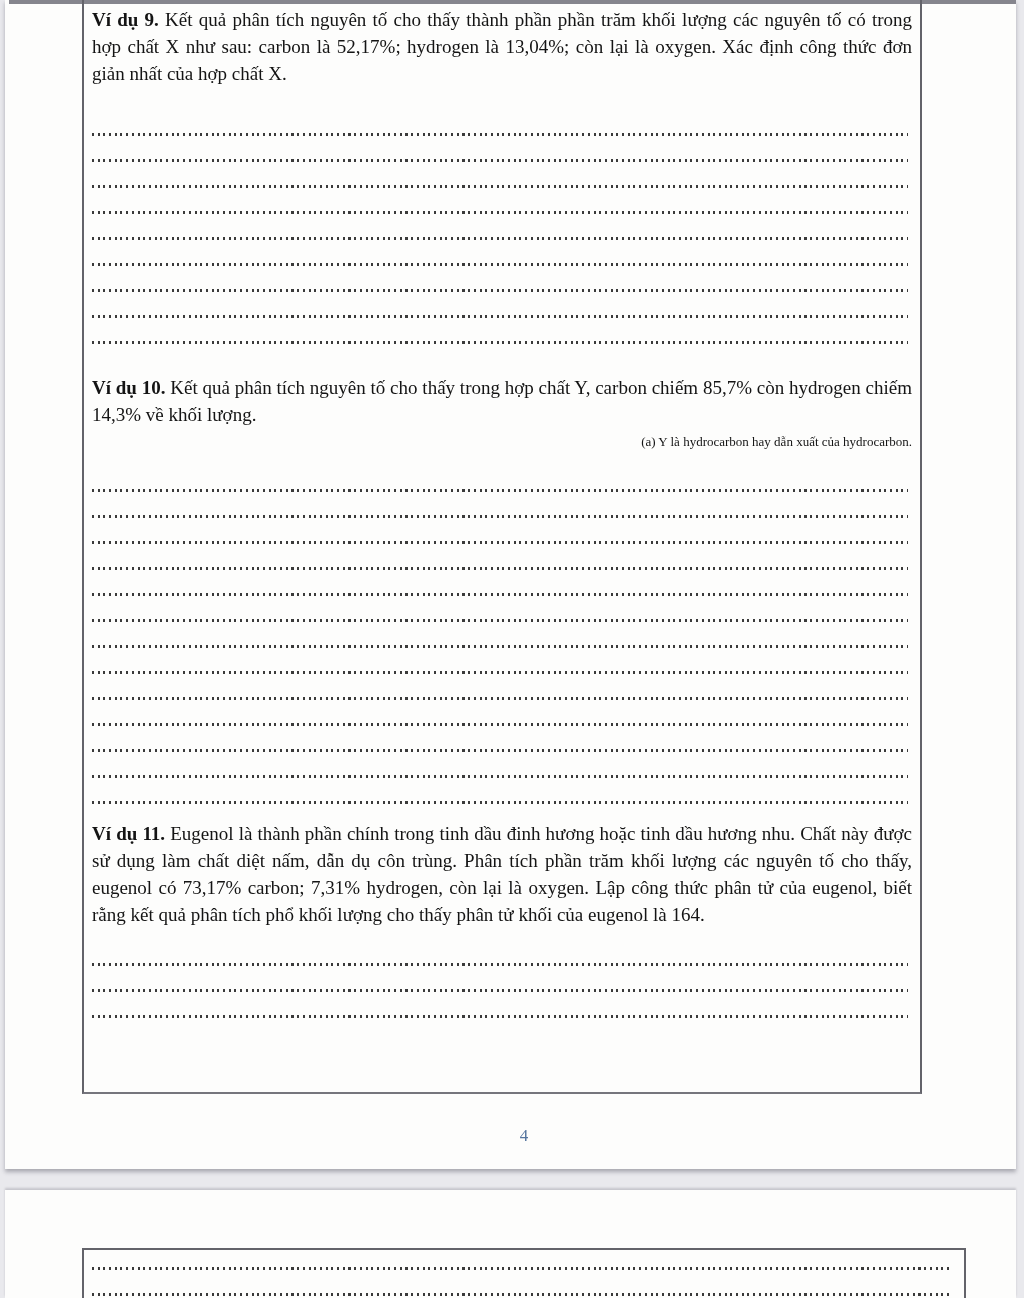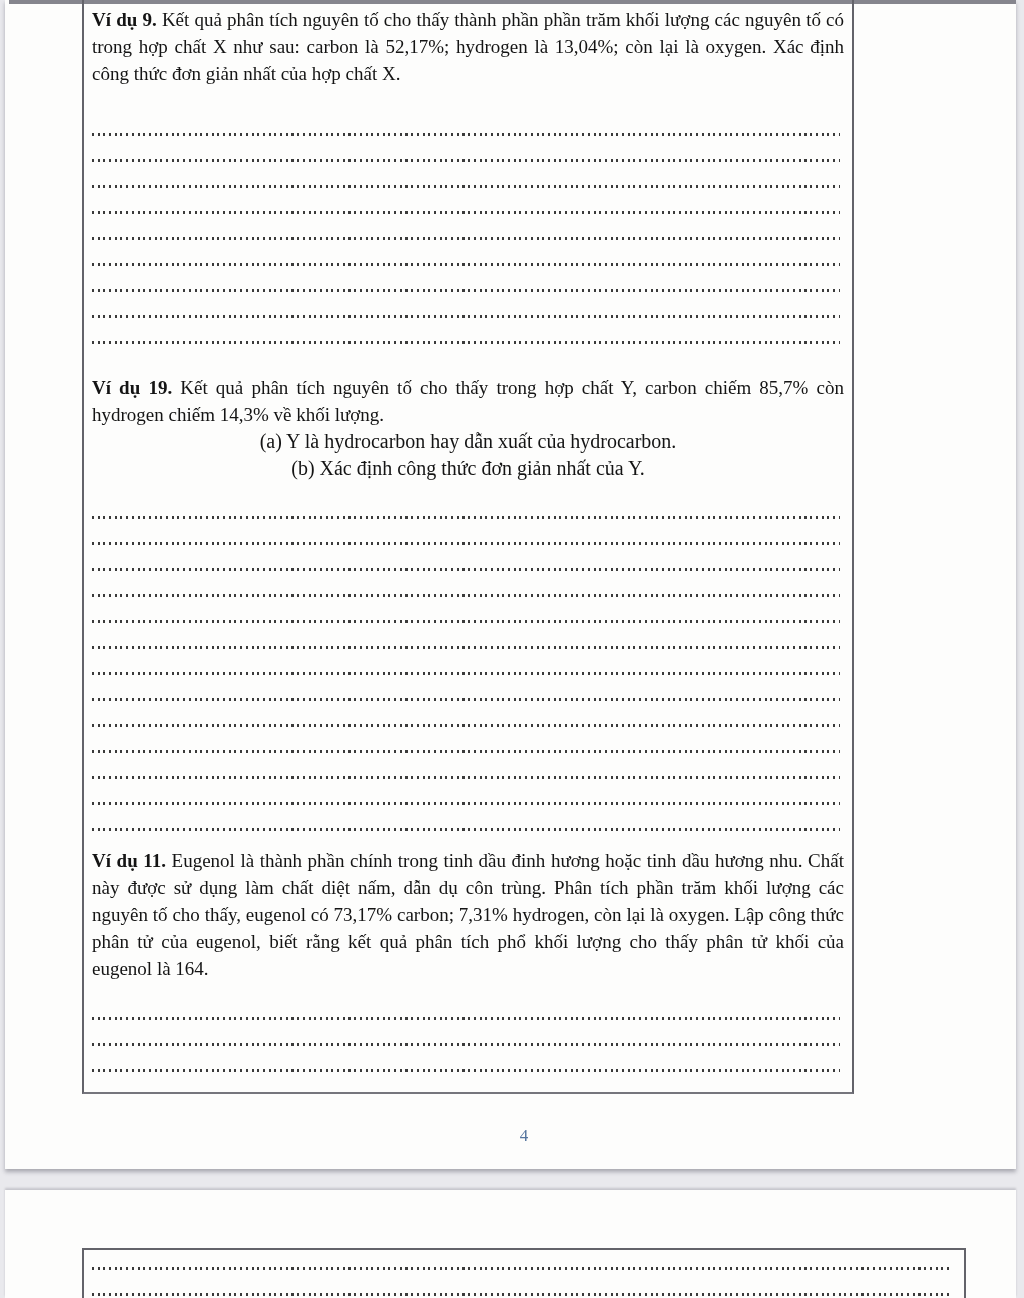--- a/index.html
+++ b/index.html
@@ -16,21 +16,21 @@
     left:5px;width:1011px;
     background:#fdfdfc;
   }
   .page-1{top:0;height:1169px;box-shadow:0 3px 4px rgba(90,90,105,.45);}
   .page-2{top:1190px;height:108px;overflow:hidden;box-shadow:0 -2px 2px rgba(90,90,105,.25);}
   .top-edge{
     position:absolute;top:0;left:4px;right:0;height:4px;
     background:#85858d;
   }
   .exercise-box{
-    position:absolute;left:77px;top:0;width:772px;
+    position:absolute;left:77px;top:0;width:840px;
     box-sizing:border-box;
     border-left:2px solid #63636a;
     border-right:2px solid #63636a;
     border-bottom:2px solid #75757c;
     padding:0 8px;
     height:1094px;
     overflow:hidden;
   }
   .answer-box-next{
     position:absolute;left:77px;top:58px;width:884px;
@@ -45,22 +45,22 @@
     margin:0;
     font-size:19px;line-height:27px;
     text-align:justify;
   }
   .para .lbl{font-weight:bold;}
   .para-ex9{margin-top:6px;}
   .para-ex10{margin-top:24px;}
   .para-ex11{margin-top:10px;}
   .item{
     margin:0;
-    font-size:20px;line-height:27px;
-    text-align:center;
+    font-size:13px;line-height:27px;
+    text-align:right;
   }
   .dots{display:block;}
   .dots-1{margin-top:29px;}
   .dots-2{margin-top:17px;}
   .dots-3{margin-top:18px;}
   .dots-next{margin-top:0;}
   .dot-line{
     height:26px;
     background-image:repeating-linear-gradient(to right,#3a3a3a 0 2px,transparent 2px 5.7px);
     background-size:calc(100% - 4px) 3px;
@@ -90,23 +90,22 @@
           <div class="dot-line"></div>
           <div class="dot-line"></div>
           <div class="dot-line"></div>
           <div class="dot-line"></div>
           <div class="dot-line"></div>
           <div class="dot-line"></div>
           <div class="dot-line"></div>
           <div class="dot-line"></div>
         </div>
 
-      <p class="para para-ex10"><span class="lbl">Ví dụ 19.</span><span> Kết quả phân tích nguyên tố cho thấy trong hợp chất Y, carbon chiếm 85,7% còn hydrogen chiếm 14,3% về khối lượng.</span></p>
+      <p class="para para-ex10"><span class="lbl">Ví dụ 10.</span><span> Kết quả phân tích nguyên tố cho thấy trong hợp chất Y, carbon chiếm 85,7% còn hydrogen chiếm 14,3% về khối lượng.</span></p>
       <p class="item">(a) Y là hydrocarbon hay dẫn xuất của hydrocarbon.</p>
-      <p class="item">(b) Xác định công thức đơn giản nhất của Y.</p>
 
       <div class="dots dots-2">
           <div class="dot-line"></div>
           <div class="dot-line"></div>
           <div class="dot-line"></div>
           <div class="dot-line"></div>
           <div class="dot-line"></div>
           <div class="dot-line"></div>
           <div class="dot-line"></div>
           <div class="dot-line"></div>

